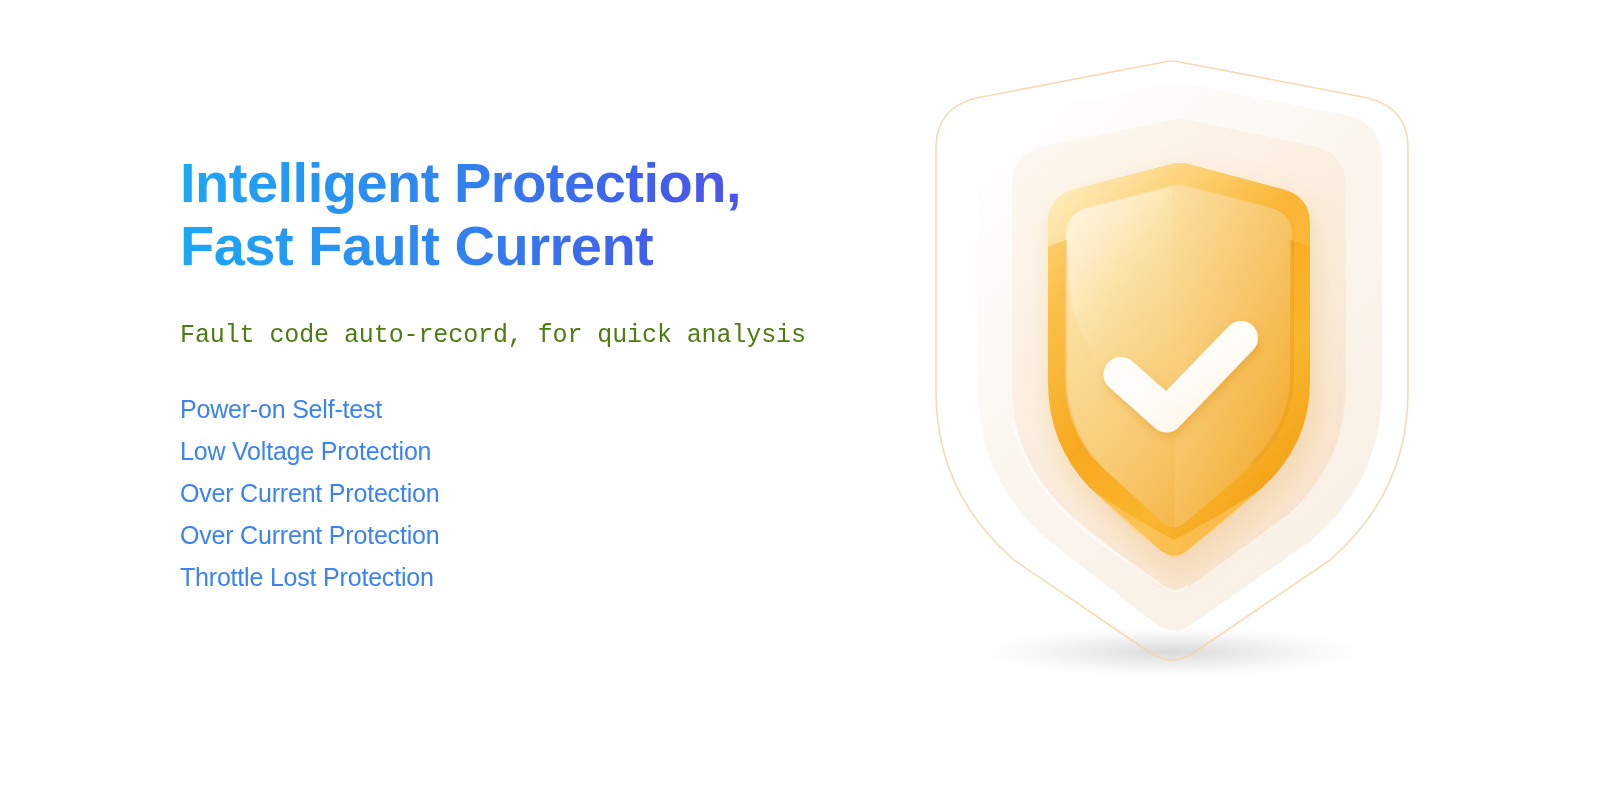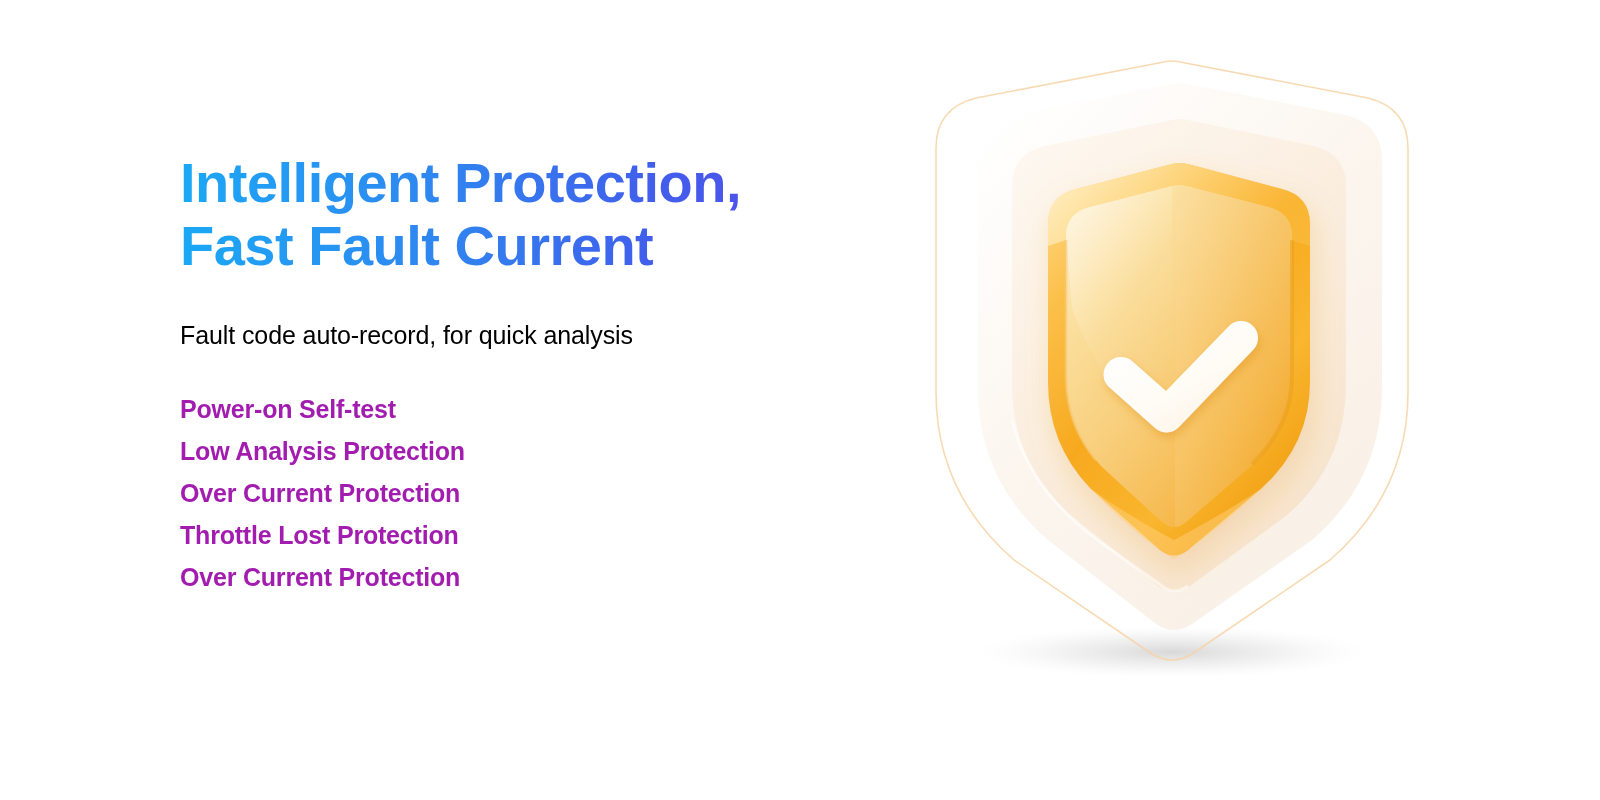--- a/index.html
+++ b/index.html
@@ -46,35 +46,36 @@
     background-clip: text;
     color: transparent;
     -webkit-text-fill-color: transparent;
   }
 
   .subtitle {
     margin: 0;
     padding-top: 44px;
     font-size: 25px;
     font-weight: 400;
-    color: #000000;
+    color: #4d7c0f;
     letter-spacing: -0.1px;
     white-space: nowrap;
+    font-family: Liberation Mono, monospace;
   }
 
   .feature-list {
     list-style: none;
     margin: 0;
     padding: 0;
     padding-top: 38px;
   }
   .feature-list li {
     font-size: 25px;
-    font-weight: 700;
-    color: #a21caf;
+    font-weight: 400;
+    color: #3b82f6;
     line-height: 42px;
     letter-spacing: -0.2px;
     white-space: nowrap;
   }
 
   
   .illustration {
     position: absolute;
     left: 900px;
     top: 40px;
@@ -96,24 +97,24 @@
 
     <h1 class="headline">
       <span class="hl-line">Intelligent Protection,</span>
       <span class="hl-line">Fast Fault Current</span>
     </h1>
 
     <p class="subtitle">Fault code auto-record, for quick analysis</p>
 
     <ul class="feature-list">
       <li>Power-on Self-test</li>
-      <li>Low Analysis Protection</li>
+      <li>Low Voltage Protection</li>
+      <li>Over Current Protection</li>
       <li>Over Current Protection</li>
       <li>Throttle Lost Protection</li>
-      <li>Over Current Protection</li>
     </ul>
 
   </div>
 
   <div class="illustration">
     <svg viewBox="0 0 540 680" xmlns="http://www.w3.org/2000/svg">
       <defs>
 
         <linearGradient id="goldFace" x1="0.08" y1="0.02" x2="0.85" y2="0.98">
           <stop offset="0%" stop-color="#FDEECB"></stop>

